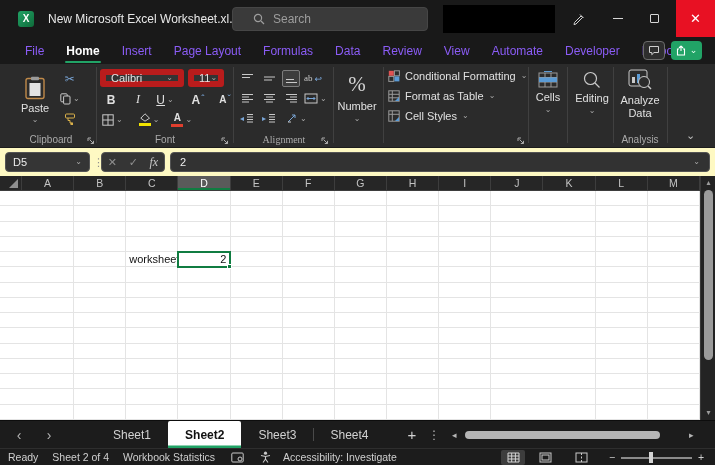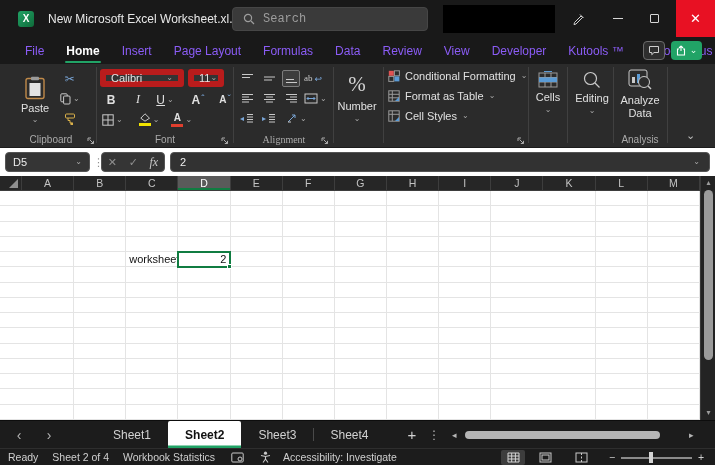--- a/index.html
+++ b/index.html
@@ -4,21 +4,21 @@
 <style>
   * { margin:0; padding:0; box-sizing:border-box; }
   html,body { width:715px; height:465px; overflow:hidden; }
   body { font-family:"Liberation Sans", sans-serif; background:#1b1b1b; color:#d6d6d6; position:relative; font-size:12px; -webkit-font-smoothing:antialiased; }
 
   
   #titlebar { position:absolute; left:0; top:0; width:715px; height:38px; background:#191919; }
   .xl-logo { position:absolute; left:18px; top:11px; width:16px; height:16px; border-radius:3px; background:linear-gradient(135deg, var(--accent-green), #0f6b3a); color:#fff; font-weight:bold; font-size:10px; text-align:center; line-height:16px; }
   .t-title { position:absolute; left:48px; top:12px; font-size:12px; color:#e8e8e8; white-space:nowrap; }
   .t-chev { position:absolute; left:200px; top:12px; color:#bdbdbd; font-size:11px; }
-  .searchbox { position:absolute; left:232px; top:7px; width:196px; height:24px; background:#3a3a3a; border:1px solid #464646; border-radius:4px; display:flex; align-items:center; padding-left:10px; gap:8px;font-family:Liberation Mono, monospace; }
+  .searchbox { position:absolute; left:232px; top:7px; width:196px; height:24px; background:#3a3a3a; border:1px solid #464646; border-radius:4px; display:flex; align-items:center; padding-left:20px; gap:8px; }
   .searchbox span { color:#9d9d9d; font-size:12px; }
   .redacted { position:absolute; left:443px; top:5px; width:112px; height:28px; background:#000; }
   .wbtn { position:absolute; top:0; height:37px; width:34px; display:flex; align-items:center; justify-content:center; color:#d6d6d6; }
   .pen-btn { left:561px; } .min-btn { left:601px; } .max-btn { left:637px; }
   .min-glyph { width:10px; height:1px; background:#d6d6d6; display:block; }
   .max-glyph { width:9px; height:9px; border:1px solid #d6d6d6; border-radius:1px; display:block; }
   .close-btn { position:absolute; left:676px; top:0; width:39px; height:37px; background:var(--close-red); color:#fff; display:flex; align-items:center; justify-content:center; font-size:13px; }
 
   
   #tabrow { position:absolute; left:0; top:38px; width:715px; height:26px; background:#191919; display:flex; align-items:center; }
@@ -57,21 +57,21 @@
   svg { display:block; }
 
   .bigbtn { position:absolute; display:flex; flex-direction:column; align-items:center; gap:3px; color:#e0e0e0; font-size:11px; text-align:center; }
   .styles-row { position:absolute; display:flex; align-items:center; gap:5px; color:#e0e0e0; font-size:11px; white-space:nowrap; }
 
   .num-pct { font-size:21px; color:#d3d3d3; font-family:"Liberation Serif", serif; }
 
   .ribbon-collapse { position:absolute; left:686px; bottom:6px; color:#bdbdbd; font-size:10px; }
 
   
-  #formulabar { position:absolute; left:0; top:148px; width:715px; height:28px; background:#ffffff; display:flex; align-items:center; }
+  #formulabar { position:absolute; left:0; top:148px; width:715px; height:28px; background:#fef9c3; display:flex; align-items:center; }
   .namebox { position:absolute; left:5px; top:4px; width:85px; height:20px; background:#353535; border:1px solid #545454; border-radius:4px; display:flex; align-items:center; justify-content:space-between; padding:0 7px; font-size:11px; color:#ececec; }
   .fdots { position:absolute; left:93px; top:4px; height:20px; display:flex; align-items:center; color:#8f8f8f; font-size:11px; }
   .fbtns { position:absolute; left:101px; top:4px; width:64px; height:20px; background:#353535; border:1px solid #545454; border-radius:4px; display:flex; align-items:center; justify-content:space-around; }
   .fx { font-family:"Liberation Serif", serif; font-style:italic; font-size:12px; color:#c9c9c9; }
   .fcancel { color:#8f8f8f; font-size:11px; }
   .fok { color:#8f8f8f; font-size:11px; }
   .finput { position:absolute; left:170px; top:4px; width:540px; height:20px; background:#323232; border:1px solid #545454; border-radius:4px; display:flex; align-items:center; justify-content:space-between; padding:0 9px; font-size:11px; color:#f0f0f0; }
 
   
   #grid { position:absolute; left:0; top:176px; width:715px; height:244px; background:#fff; }
@@ -156,20 +156,21 @@
 <div id="tabrow">
   <div id="rtabs">
       <div class="rtab">File</div>
       <div class="rtab active">Home</div>
       <div class="rtab">Insert</div>
       <div class="rtab">Page Layout</div>
       <div class="rtab">Formulas</div>
       <div class="rtab">Data</div>
       <div class="rtab">Review</div>
       <div class="rtab">View</div>
+      <div class="rtab">Automate</div>
       <div class="rtab">Developer</div>
       <div class="rtab">Kutools ™</div>
       <div class="rtab">Kutools Plus</div>
     </div>
   <div class="comment-btn">
     <svg width="12" height="11" viewBox="0 0 12 11">
         <path d="M1.5 1.5 h9 v6 h-4.5 l-2.2 2.2 v-2.2 h-2.3 z" fill="none" stroke="#cfcfcf" stroke-width="1"></path>
       </svg>
   </div>
   <div class="share-btn">

